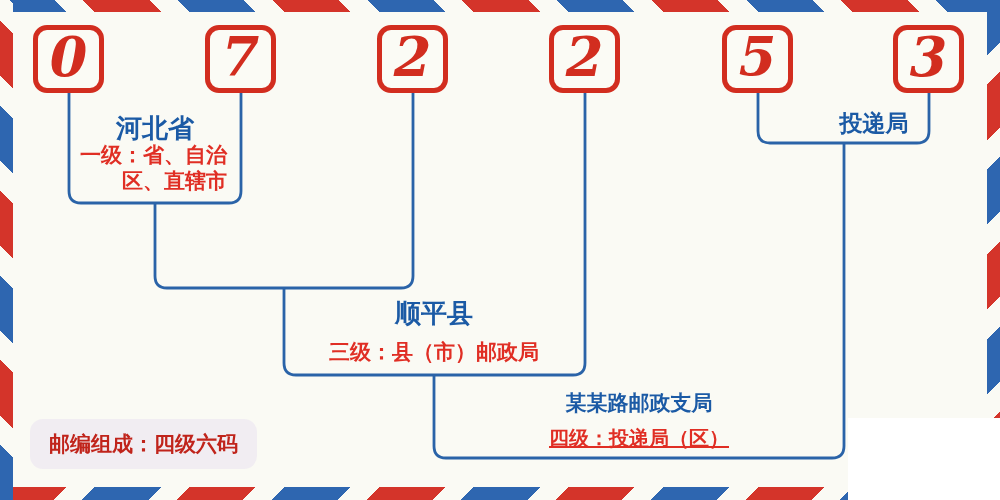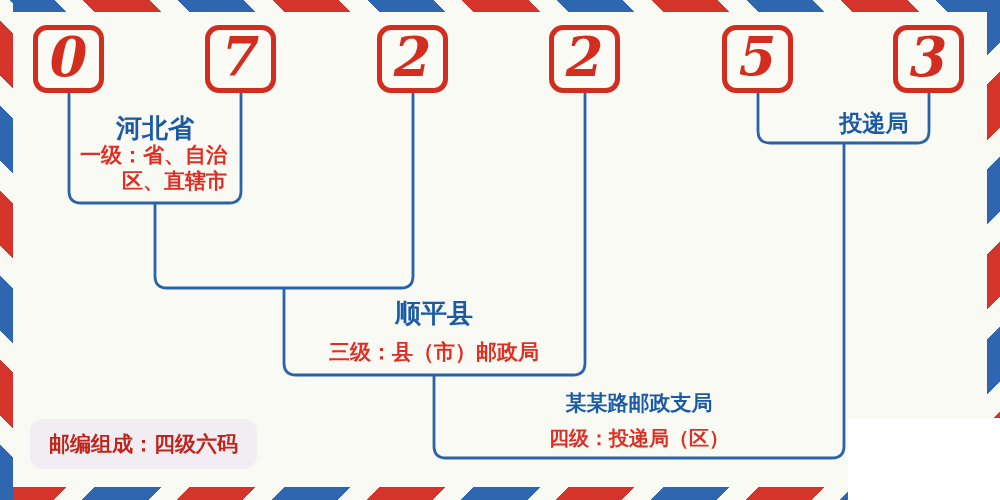--- a/index.html
+++ b/index.html
@@ -61,21 +61,21 @@
   }
   .desc-red{
     color:#e02e24; font-weight:bold; font-family:"Liberation Sans", sans-serif;
   }
   .lvl1-name{left:155px; top:111px; font-size:26px;}
   .lvl1-desc{left:148px; top:142px; font-size:21px; width:158px; white-space:normal; line-height:1.22;}
   .lvl2-desc{left:284px; top:252px; font-size:21px;}
   .lvl3-name{left:434px; top:296px; font-size:26px;}
   .lvl3-desc{left:434px; top:338px; font-size:21px;}
   .lvl4-name{left:639px; top:389px; font-size:21px;}
-  .lvl4-desc{left:639px; top:425px; font-size:20px;}
+  .lvl4-desc{left:639px; top:425px; font-size:20px;text-decoration:underline;}
   .delivery-name{left:874px; top:108px; font-size:23px;}
   
   .badge{
     position:absolute; left:30px; top:419px; height:50px;
     background:#f1edf2; border-radius:13px;
     display:flex; align-items:center; padding:0 19px;
     color:#c0241b; font-weight:bold; font-size:21px;
     font-family:Liberation Serif, serif; white-space:nowrap;
   }
 </style>

